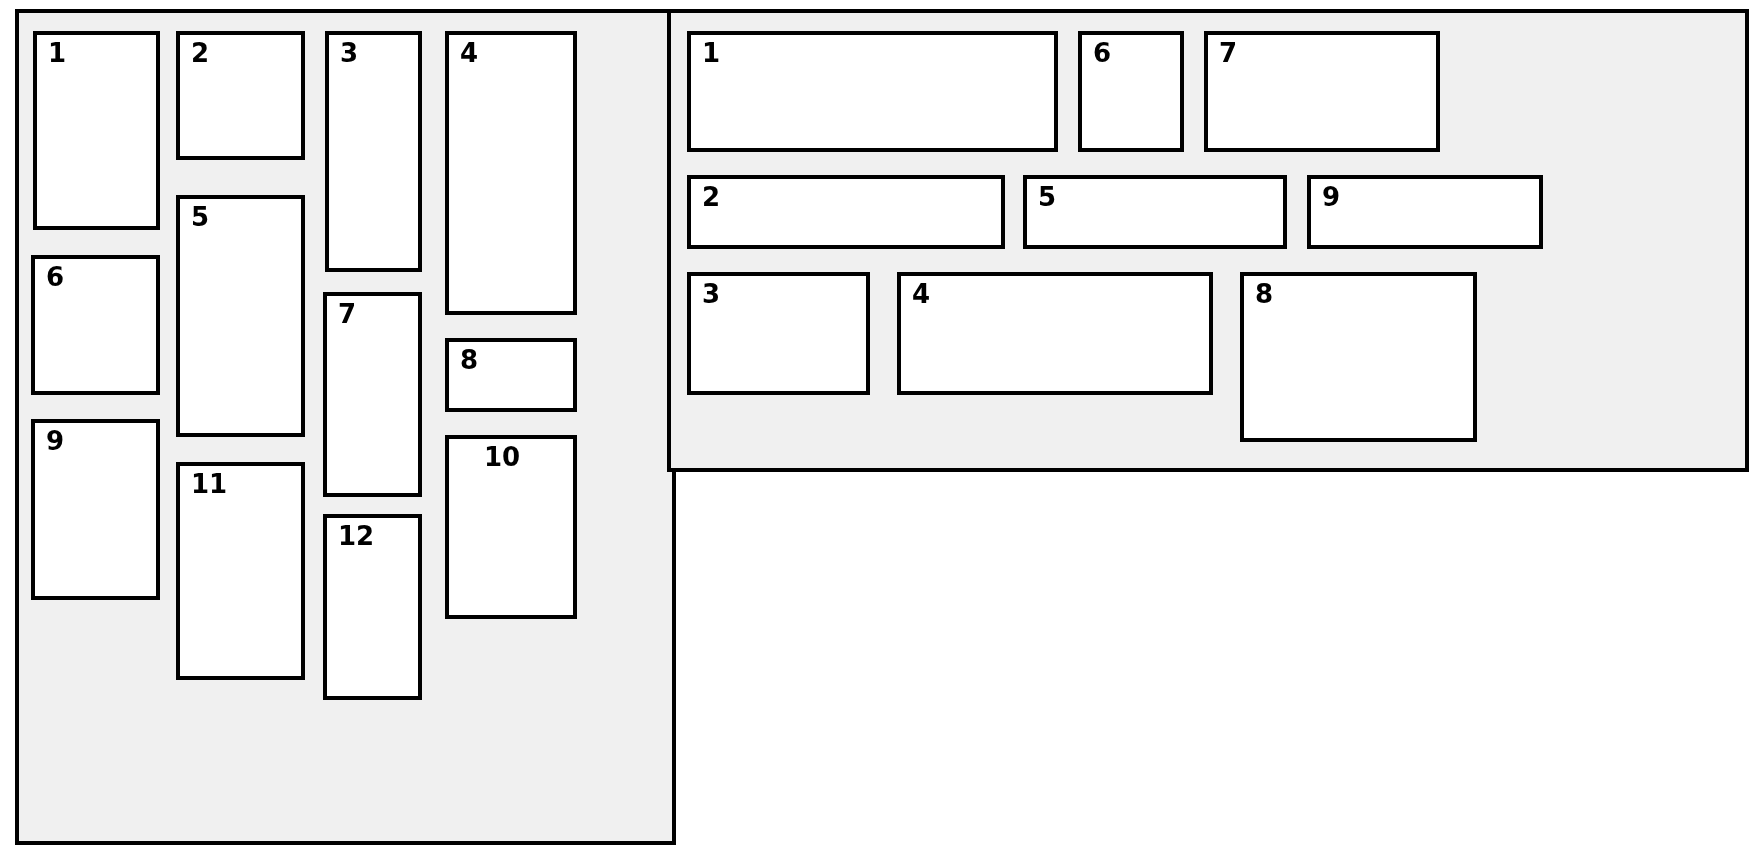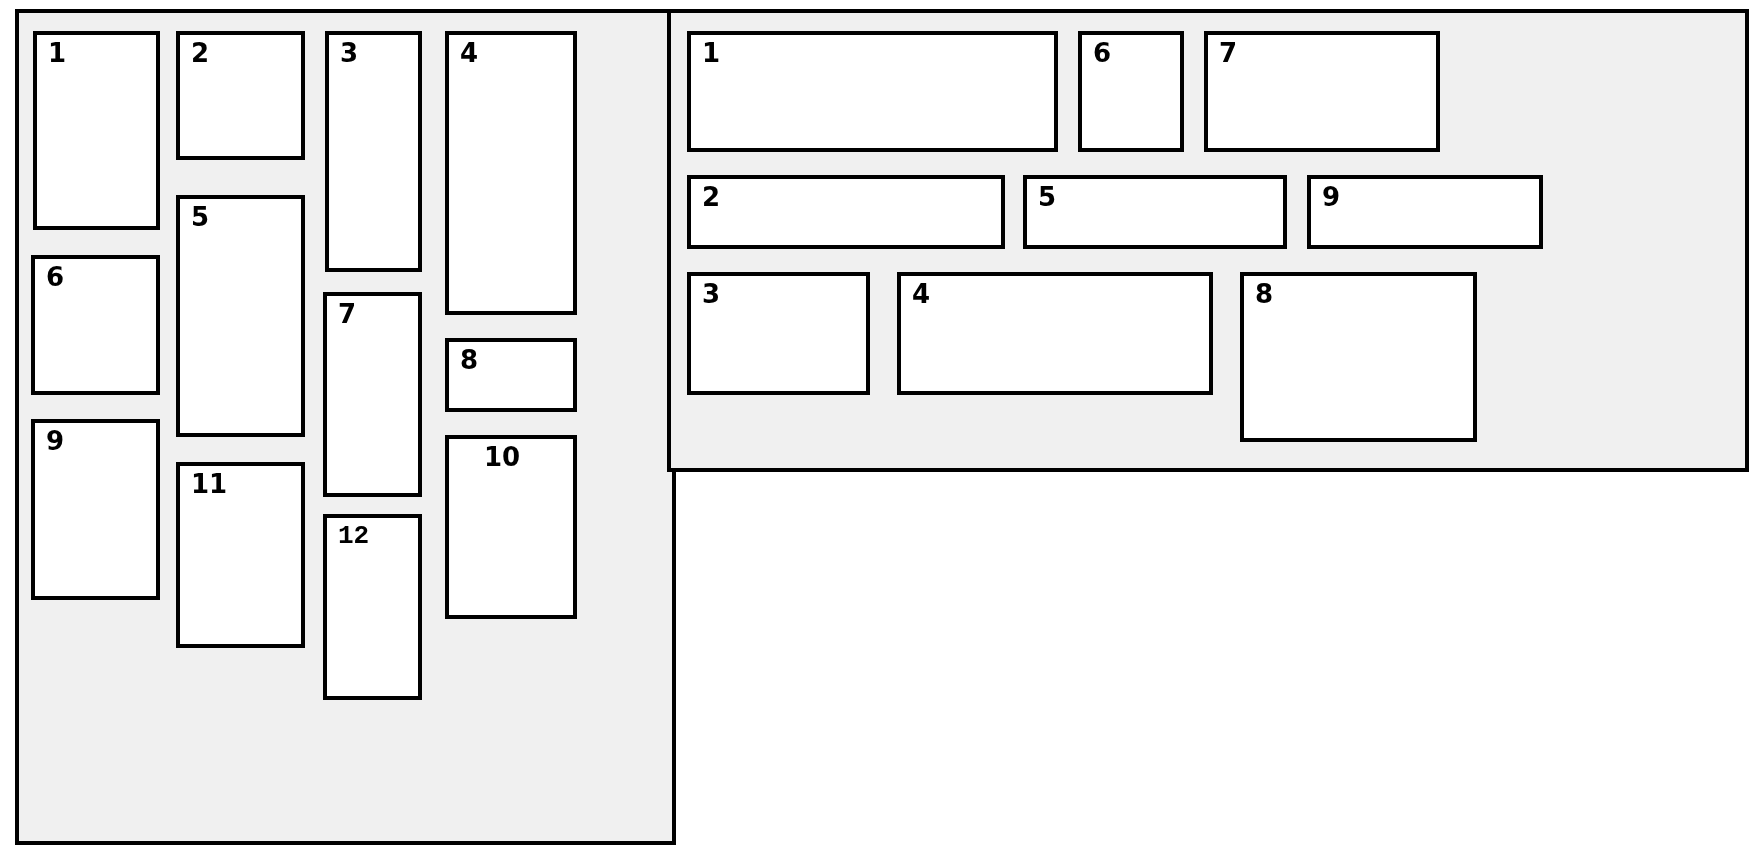--- a/index.html
+++ b/index.html
@@ -79,25 +79,25 @@
       </div>
       <div class="box" style="left: 426px; top: 325px; width: 132px; height: 74px; background: rgb(255, 255, 255); border-color: rgb(0, 0, 0); border-width: 4px;">
         <span class="box-label" style="color: rgb(0, 0, 0);">8</span>
       </div>
       <div class="box" style="left: 12px; top: 406px; width: 129px; height: 181px; background: rgb(255, 255, 255); border-color: rgb(0, 0, 0); border-width: 4px;">
         <span class="box-label" style="color: rgb(0, 0, 0);">9</span>
       </div>
       <div class="box" style="left: 426px; top: 422px; width: 132px; height: 184px; background: rgb(255, 255, 255); border-color: rgb(0, 0, 0); border-width: 4px;">
         <span class="box-label" style="color: rgb(0, 0, 0); margin-left: 24px;">10</span>
       </div>
-      <div class="box" style="left: 157px; top: 449px; width: 129px; height: 186px; background: rgb(255, 255, 255); border-color: rgb(0, 0, 0); border-width: 4px;">
+      <div class="box" style="left: 157px; top: 449px; width: 129px; height: 218px; background: rgb(255, 255, 255); border-color: rgb(0, 0, 0); border-width: 4px;">
         <span class="box-label" style="color: rgb(0, 0, 0);">11</span>
       </div>
       <div class="box" style="left: 304px; top: 501px; width: 99px; height: 186px; background: rgb(255, 255, 255); border-color: rgb(0, 0, 0); border-width: 4px;">
-        <span class="box-label" style="color: rgb(0, 0, 0); font-family: Liberation Mono, monospace;">12</span>
+        <span class="box-label" style="color: rgb(0, 0, 0);">12</span>
       </div>
     </div>
     <div class="panel" style="left: 667px; top: 9px; width: 1082px; height: 463px; background: rgb(240, 240, 240); border-color: rgb(0, 0, 0); border-width: 4px;">
       <div class="box" style="left: 16px; top: 18px; width: 371px; height: 121px; background: rgb(255, 255, 255); border-color: rgb(0, 0, 0); border-width: 4px;">
         <span class="box-label" style="color: rgb(0, 0, 0);">1</span>
       </div>
       <div class="box" style="left: 407px; top: 18px; width: 106px; height: 121px; background: rgb(255, 255, 255); border-color: rgb(0, 0, 0); border-width: 4px;">
         <span class="box-label" style="color: rgb(0, 0, 0);">6</span>
       </div>
       <div class="box" style="left: 533px; top: 18px; width: 236px; height: 121px; background: rgb(255, 255, 255); border-color: rgb(0, 0, 0); border-width: 4px;">

